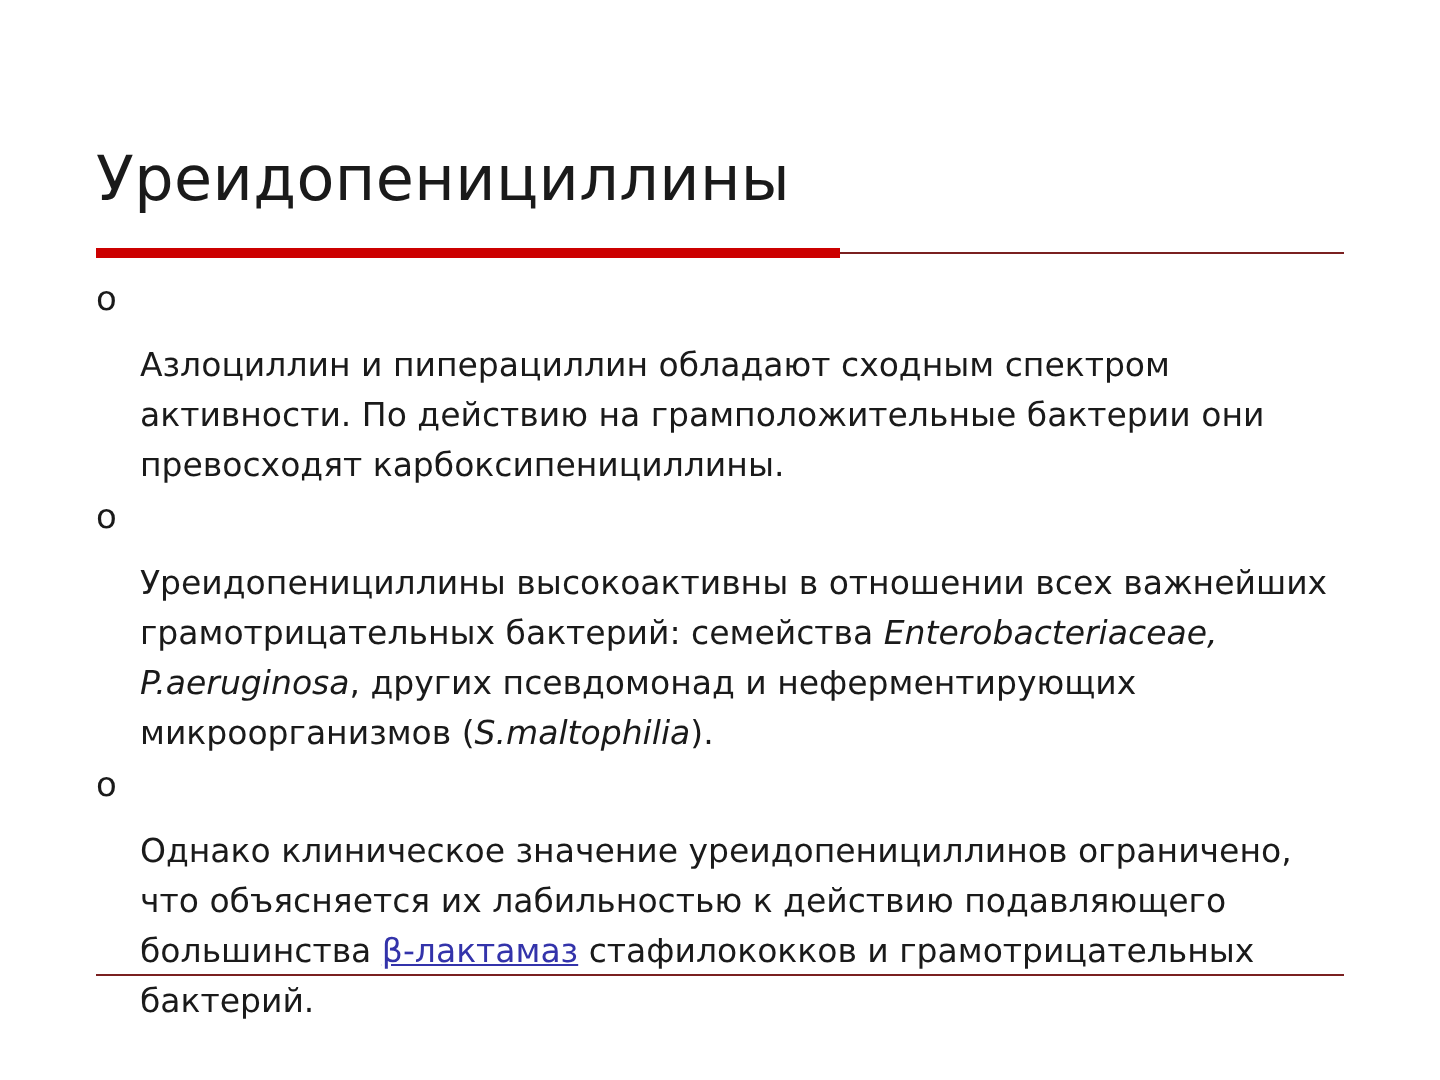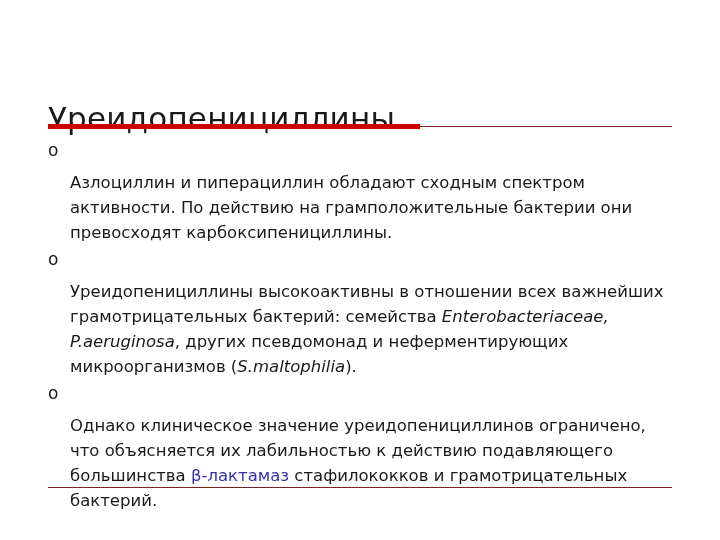--- a/index.html
+++ b/index.html
@@ -21,21 +21,20 @@
   }
   .title {
     position: absolute;
     left: 48px;
     top: 72px;
     font-size: 31px;
     color: #1a1a1a;
     font-weight: normal;
     letter-spacing: 0.2px;
     white-space: nowrap;
-    margin-top: 28px;
   }
   .title-rule {
     position: absolute;
     left: 48px;
     top: 124px;
     width: 624px;
     height: 5px;
   }
   .title-rule .red {
     position: absolute;
@@ -85,20 +84,21 @@
     font-size: 16.5px;
     line-height: 25px;
     color: #1a1a1a;
     margin-top: 32px;
   }
   .bullet-text .it {
     font-style: italic;
   }
   .bullet-text .lnk {
     color: #3333aa;
+    text-decoration: underline;
   }
 </style>
 </head>
 <body>
 
 <div class="slide">
 
   <div class="title">Уреидопенициллины</div>
 
   <div class="title-rule">

